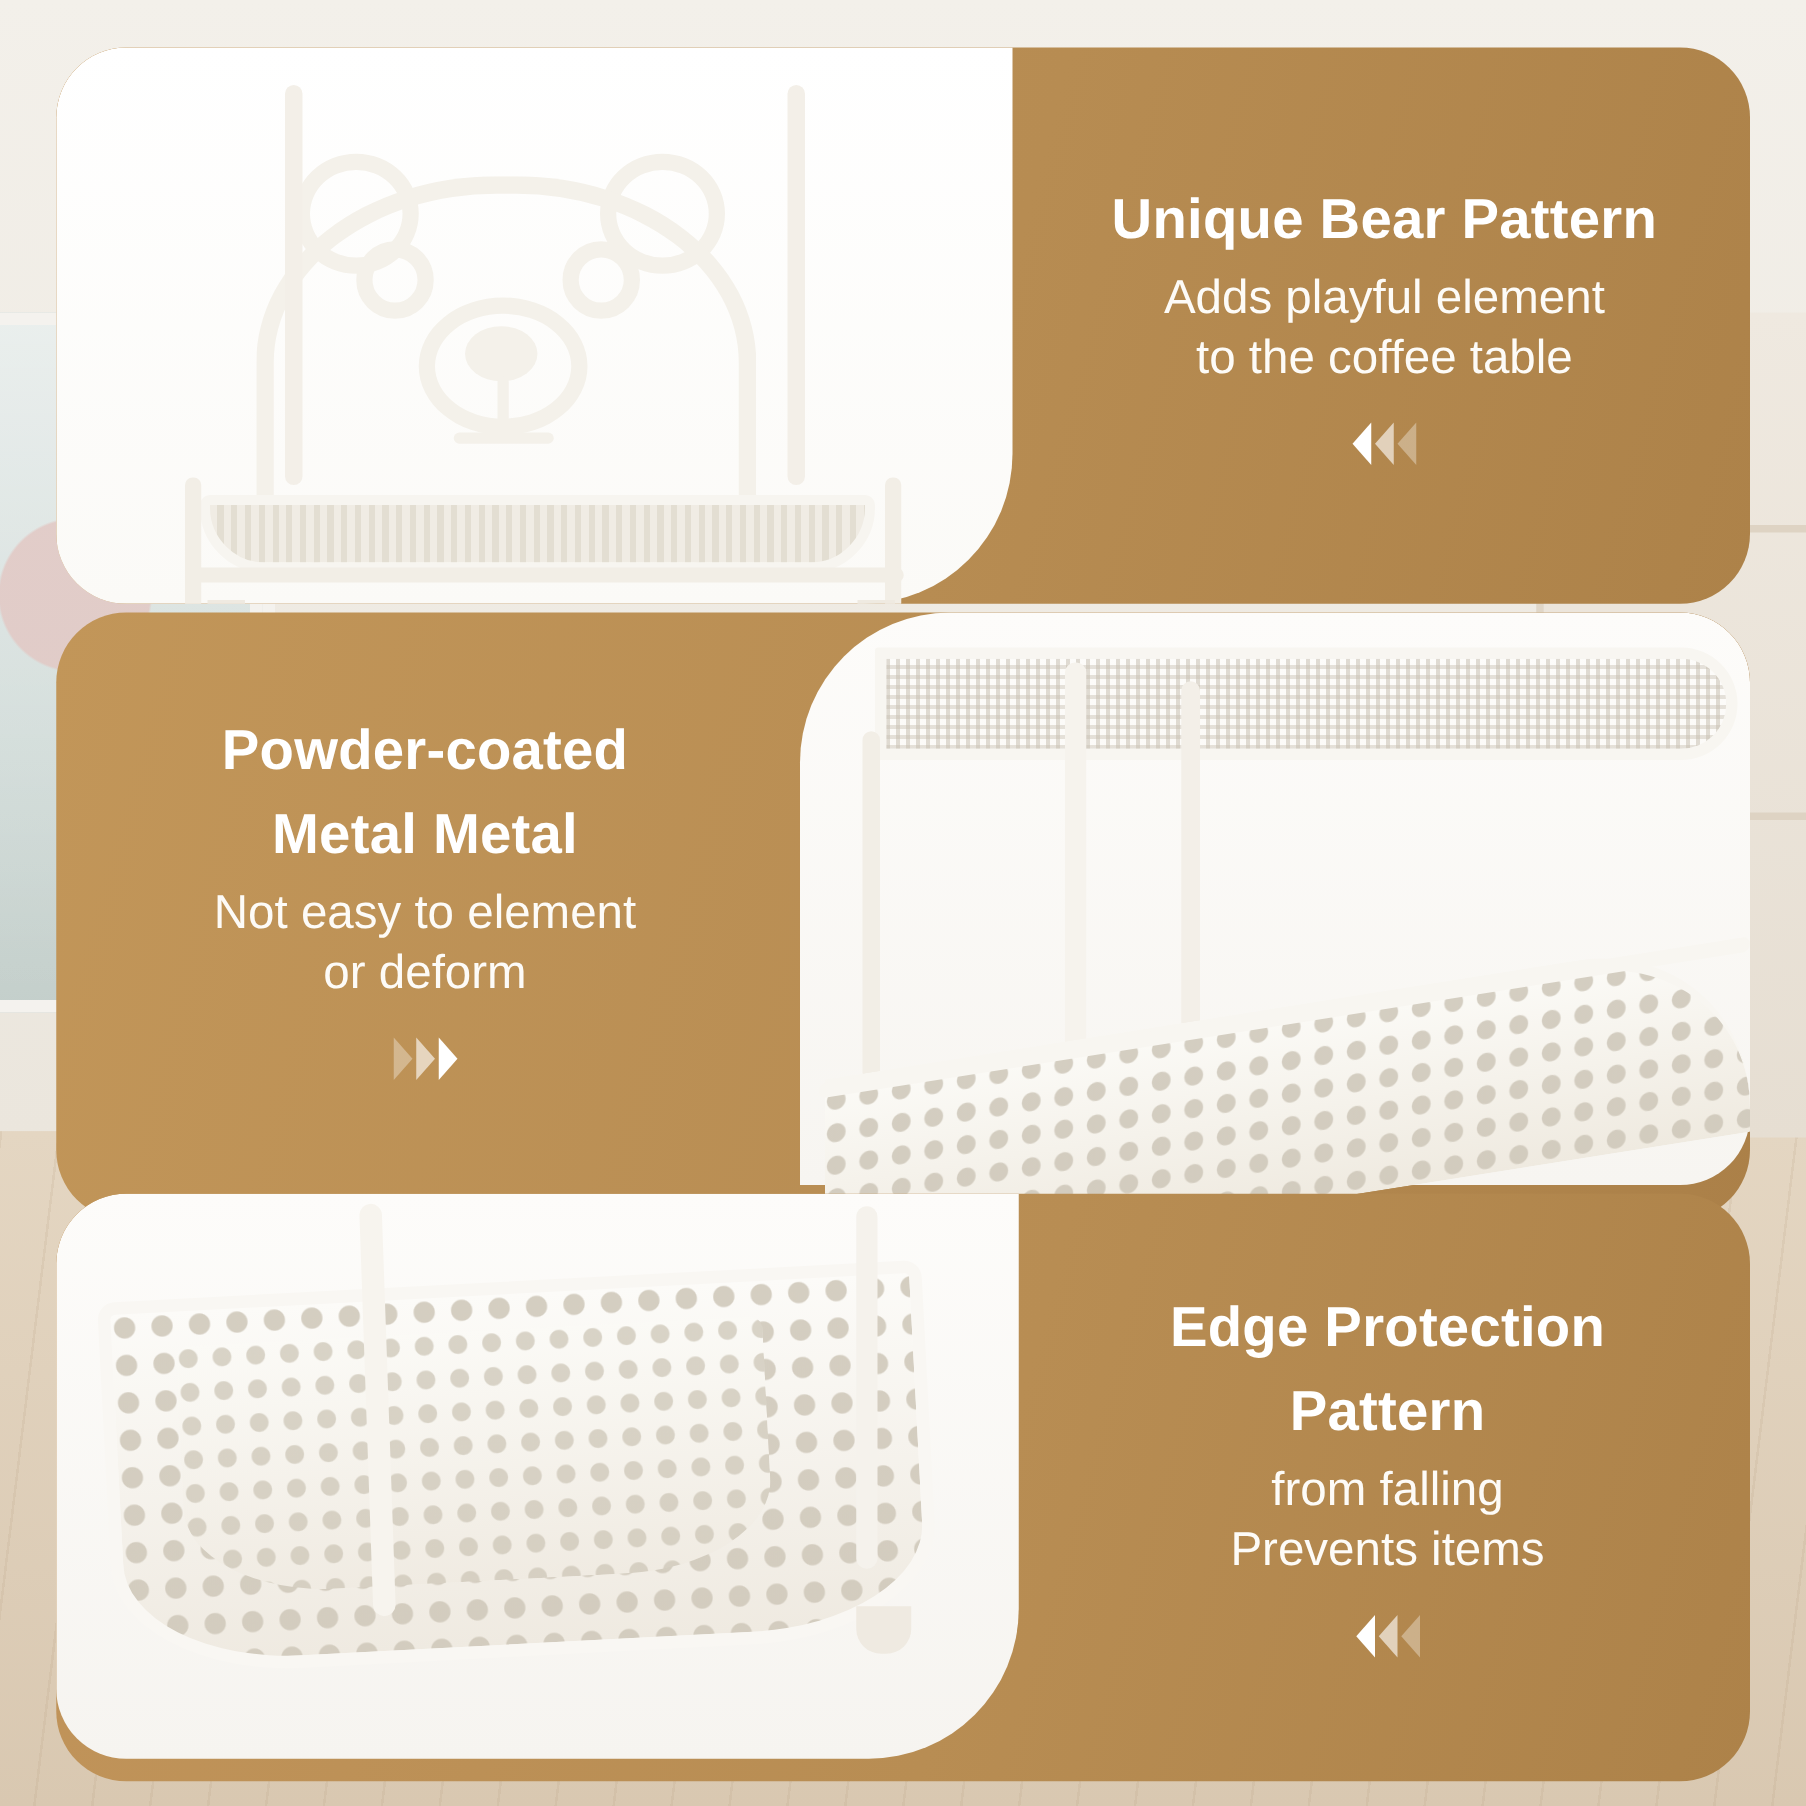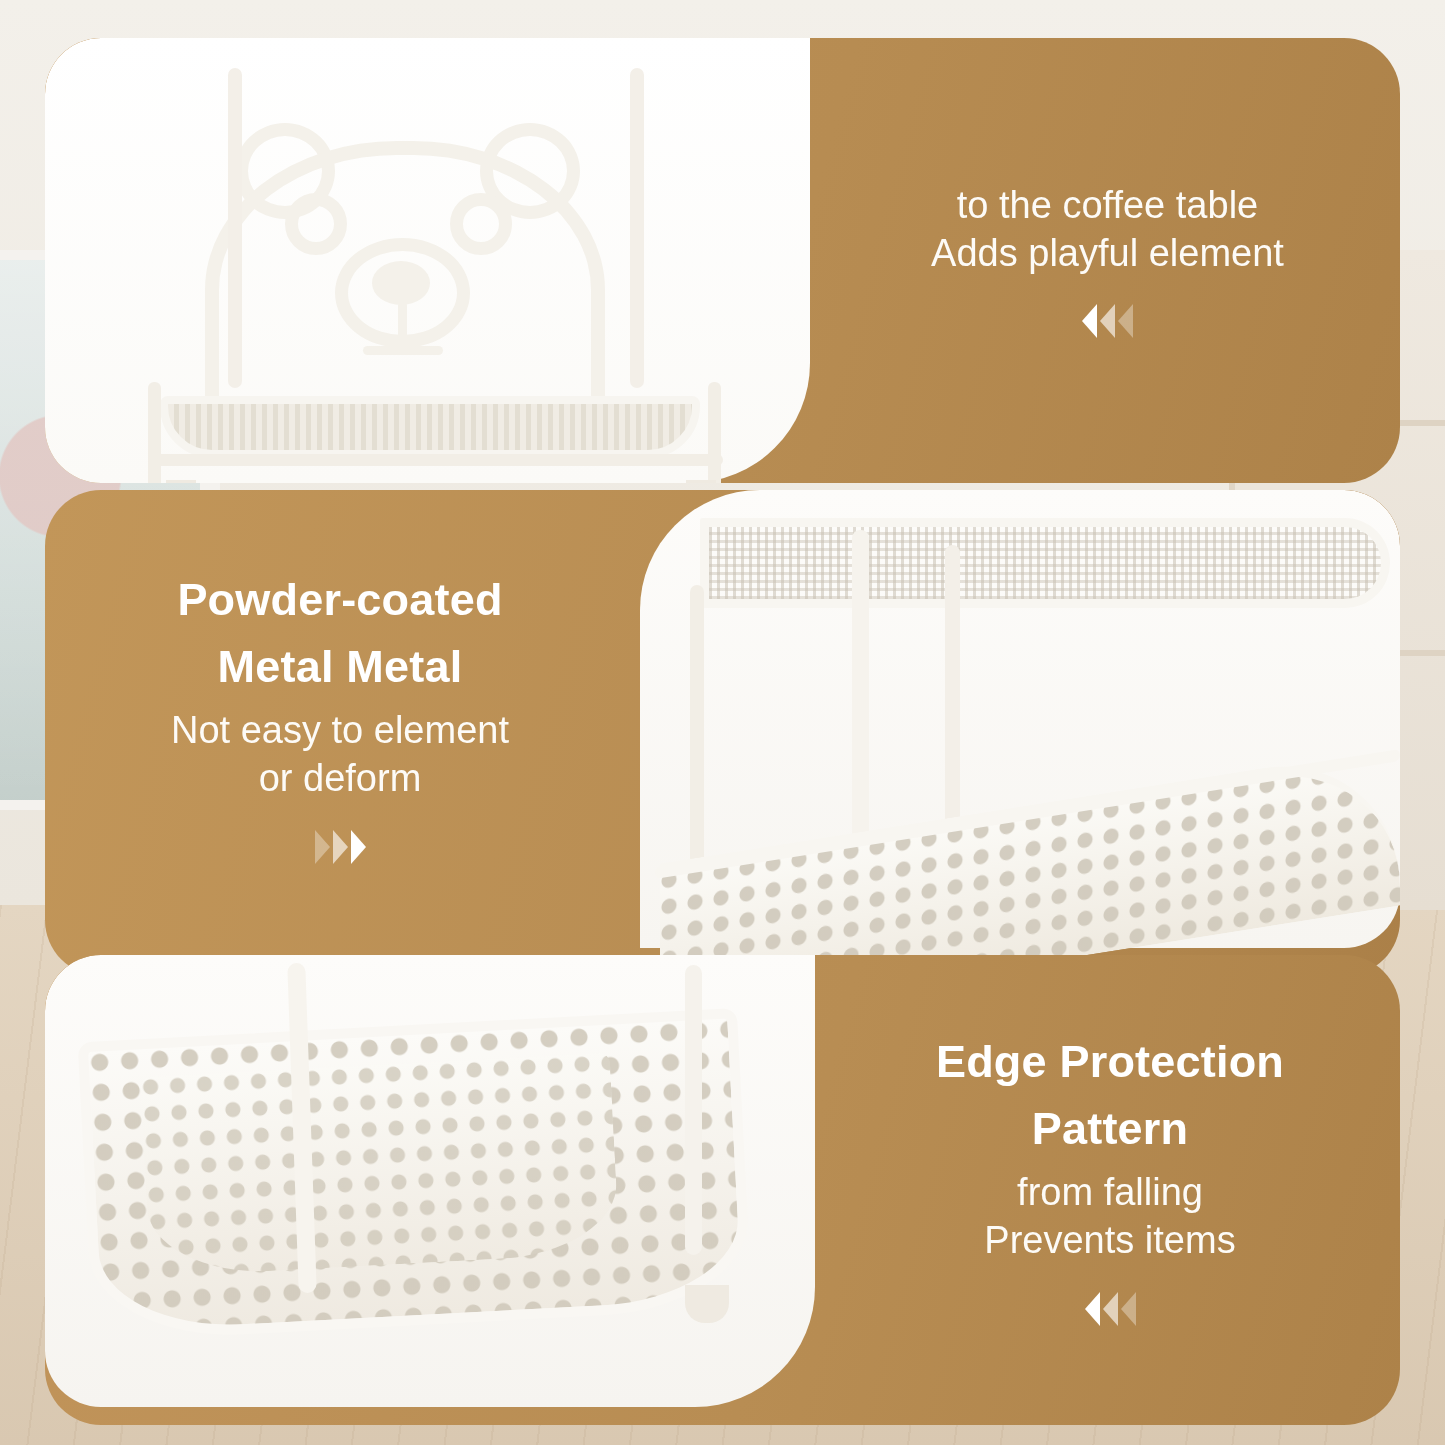--- a/index.html
+++ b/index.html
@@ -304,22 +304,23 @@
         <div class="post-r"></div>
         <div class="top"></div>
         <div class="leg-l"></div>
         <div class="leg-r"></div>
         <div class="rail"></div>
         <div class="caster" style="left:46px; top:112px;"></div>
         <div class="caster" style="left:566px; top:112px;"></div>
       </div>
     </div>
     <div class="txt">
+      <h2 class="headline">Unique Bear Pattern</h2>
+      <p class="sub">Adds playful element</p>
       <p class="sub">to the coffee table</p>
-      <p class="sub">Adds playful element</p>
       <div class="arrows">
         <span class="chev left o1"></span>
         <span class="chev left o2"></span>
         <span class="chev left o3"></span>
       </div>
     </div>
   </div>
 
   <div class="panel panel-2">
     <div class="photo-2">

